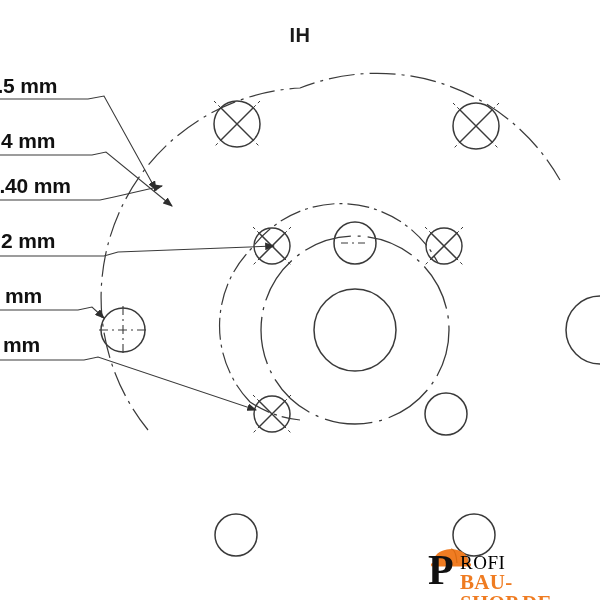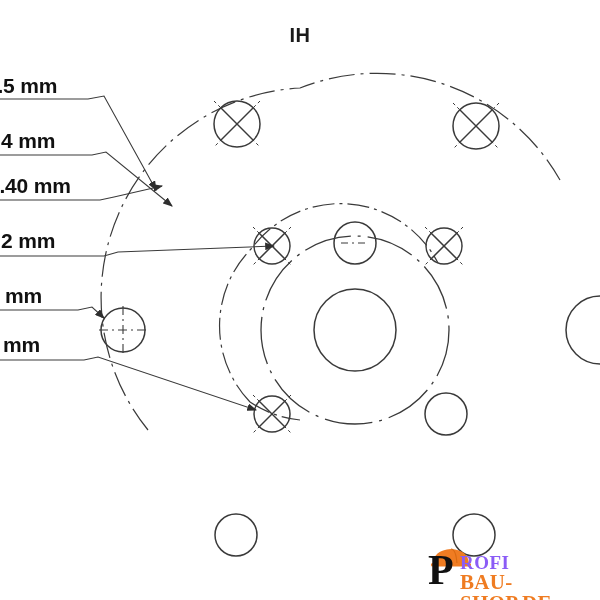--- a/index.html
+++ b/index.html
@@ -67,22 +67,22 @@
     font-size:42px;
     font-weight:bold;
     color:#111111;
     font-family:"Liberation Serif", serif;
     line-height:1;
   }
   #wm-profi{
     position:absolute;
     left:36px;top:10px;
     font-size:19px;
-    font-weight:bold;
-    color:#8b5cf6;
+    font-weight:normal;
+    color:#000000;
     font-family:"Liberation Serif", serif;
     letter-spacing:0.5px;
     line-height:1;
   }
   #wm-shop{
     position:absolute;
     left:36px;top:29px;
     font-size:21px;
     font-weight:bold;
     color:#ef7c22;

